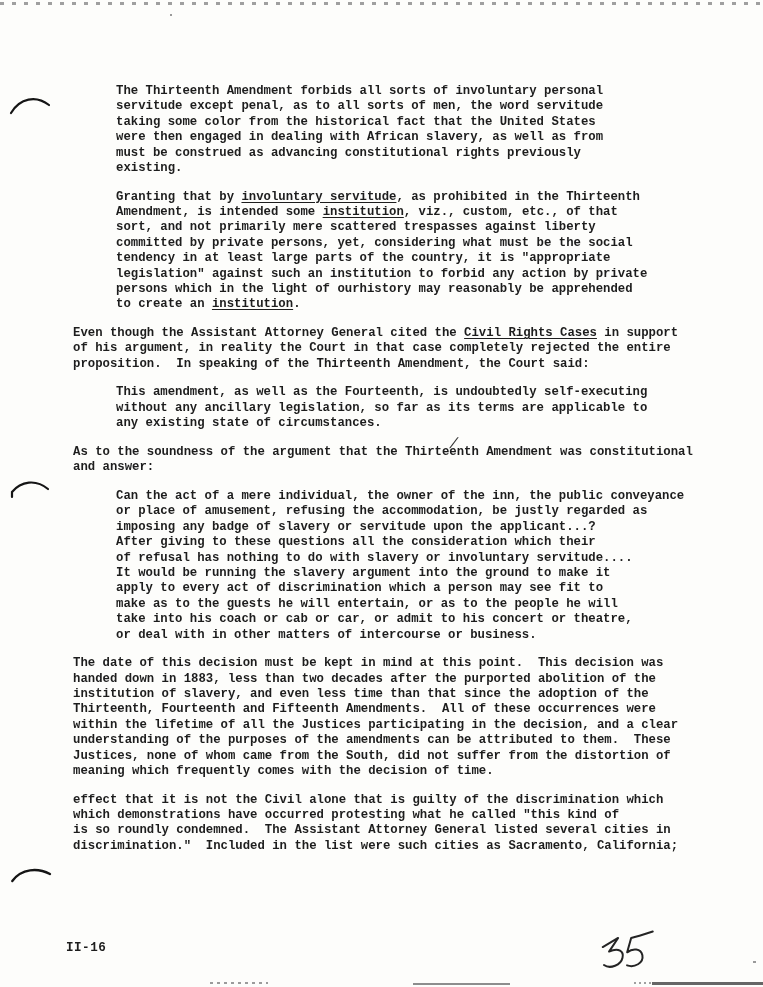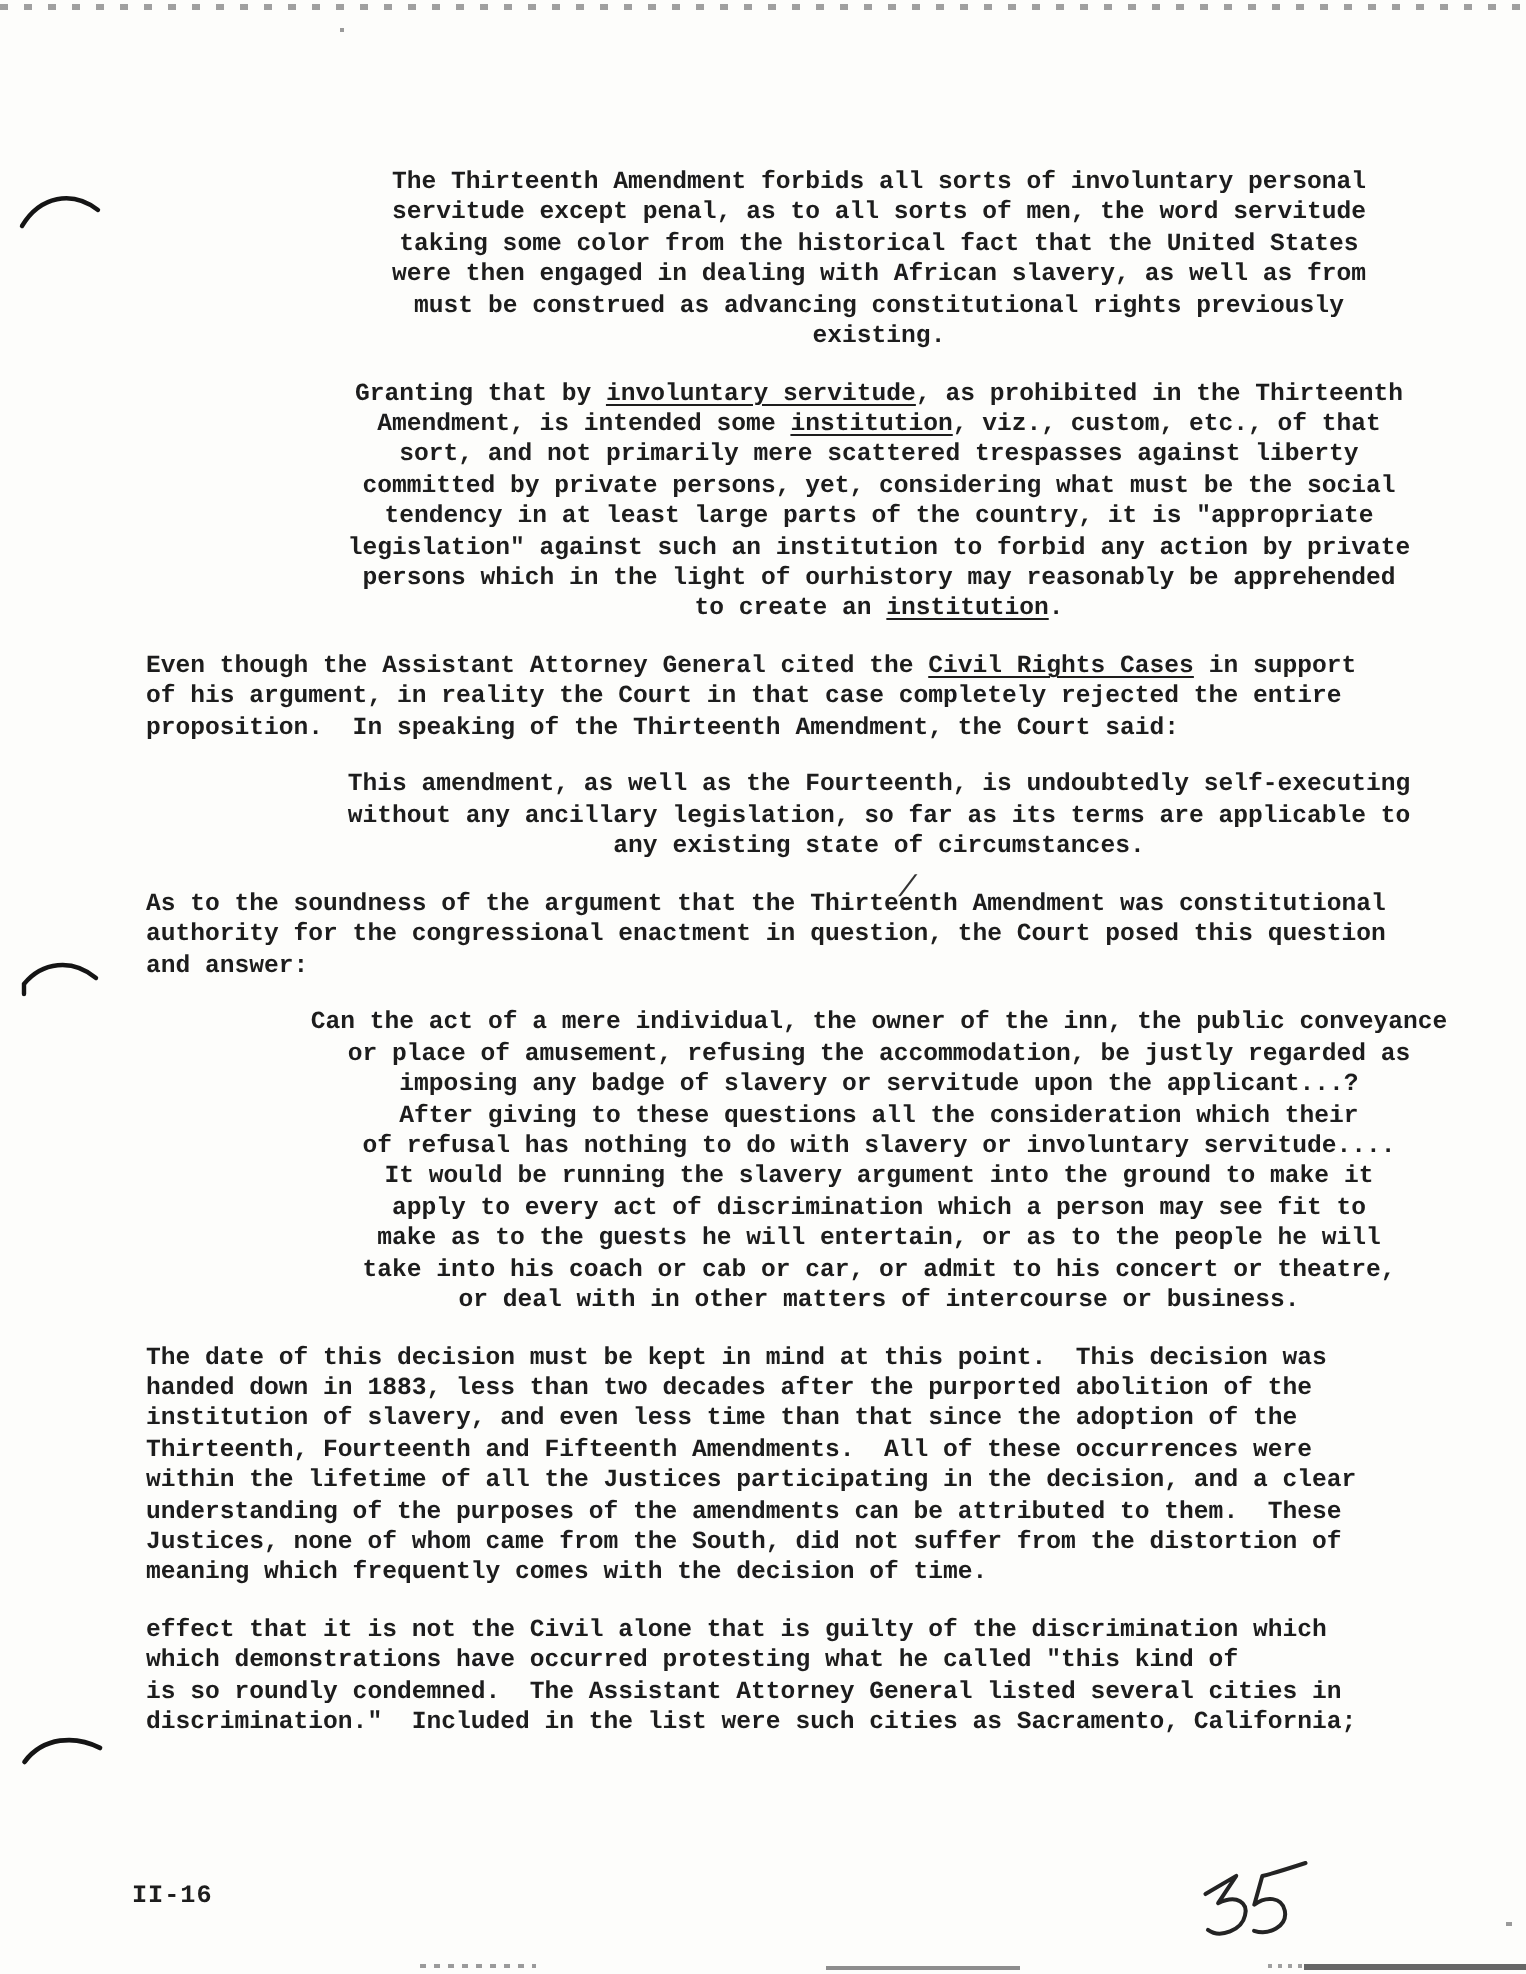--- a/index.html
+++ b/index.html
@@ -16,21 +16,21 @@
     opacity:.85;
   }
   .speck{position:absolute;background:#9a9a9a;}
   
   .doc-body{
     position:absolute;left:0;top:84px;width:763px;
     color:#1d1d1d;font-size:12.3px;line-height:15.4px;font-weight:bold;
     -webkit-font-smoothing:antialiased;
   }
   .para{margin:0 0 13.2px 73px;}
-  .para.bq{margin-left:116px;text-align:center;}
+  .para.bq{margin-left:116px;}
   .tline{white-space:pre;}
   .tline u{text-decoration:underline;text-underline-offset:2px;text-decoration-thickness:1px;}
   
   .margin-arc{position:absolute;left:6px;width:48px;height:26px;}
   .arc-1{top:92px;}
   .arc-2{top:475px;}
   .arc-3{top:862px;transform:rotate(-3deg);}
   
   .slash-mark{
     position:absolute;left:449px;top:436px;color:#333;
@@ -97,21 +97,20 @@
         <div class="tline">of his argument, in reality the Court in that case completely rejected the entire</div>
         <div class="tline">proposition.  In speaking of the Thirteenth Amendment, the Court said:</div>
       </div>
       <div class="para bq">
         <div class="tline">This amendment, as well as the Fourteenth, is undoubtedly self-executing</div>
         <div class="tline">without any ancillary legislation, so far as its terms are applicable to</div>
         <div class="tline">any existing state of circumstances.</div>
       </div>
       <div class="para">
         <div class="tline">As to the soundness of the argument that the Thirteenth Amendment was constitutional</div>
-        <div class="tline">authority for the congressional enactment in question, the Court posed this question</div>
         <div class="tline">and answer:</div>
       </div>
       <div class="para bq">
         <div class="tline">Can the act of a mere individual, the owner of the inn, the public conveyance</div>
         <div class="tline">or place of amusement, refusing the accommodation, be justly regarded as</div>
         <div class="tline">imposing any badge of slavery or servitude upon the applicant...?</div>
         <div class="tline">After giving to these questions all the consideration which their</div>
         <div class="tline">of refusal has nothing to do with slavery or involuntary servitude....</div>
         <div class="tline">It would be running the slavery argument into the ground to make it</div>
         <div class="tline">apply to every act of discrimination which a person may see fit to</div>

